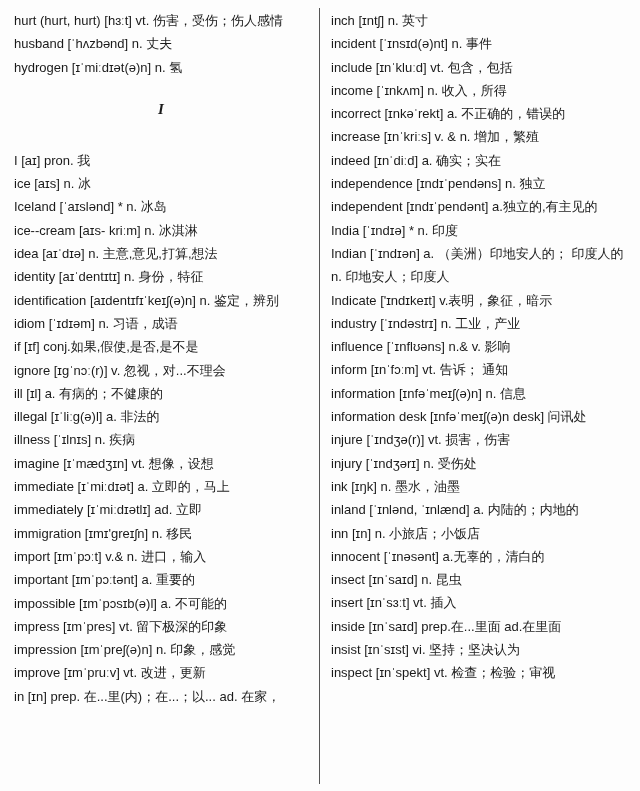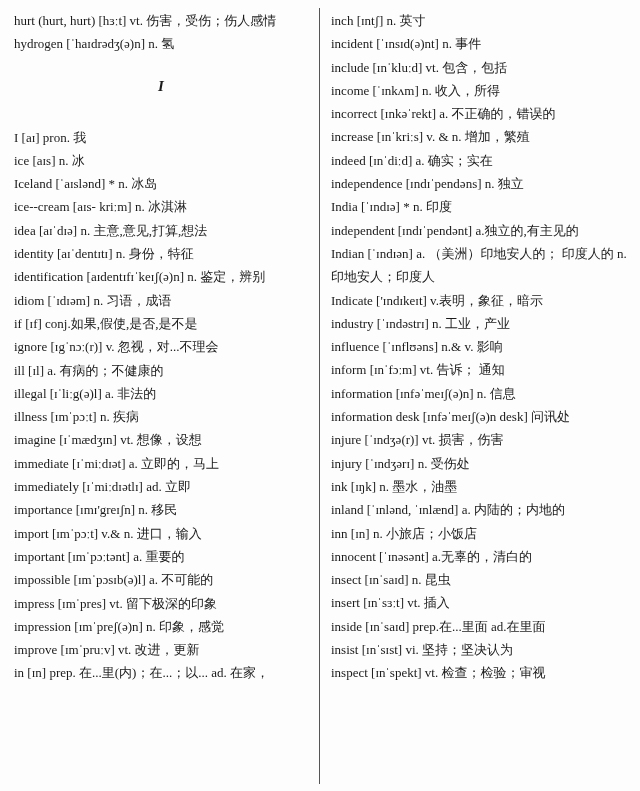--- a/index.html
+++ b/index.html
@@ -13,80 +13,81 @@
     .page { position: absolute; inset: 0; }
     .col { position: absolute; top: 9px; }
     .col-left { left: 14px; width: 300px; }
     .col-right { left: 331px; width: 300px; }
     .divider {
       position: absolute; left: 319px; top: 8px; width: 1px; height: 776px;
       background: #555;
     }
     .entry {
       font-size: 13px; line-height: 23.3px; margin: 0;
-      white-space: normal; word-break: break-all; font-family: Liberation Serif, serif;
+      white-space: normal; word-break: break-all;
     }
     .section-head {
       height: 70px; position: relative;
     }
     .section-head span {
       position: absolute; left: 144px; top: 22px;
       font-family: "Liberation Serif", serif; font-style: italic; font-weight: bold;
       font-size: 15px;
     }
   </style>
 </head>
 <body>
 
 <div class="page">
   <div class="col col-left">
     <p class="entry">hurt (hurt, hurt) [hɜːt] vt. 伤害，受伤；伤人感情</p>
-    <p class="entry">hydrogen [ˈhaɪdrədʒ(ə)n] n. 氢</p>
+    <p class="entry">husband [ˈhʌzbənd] n. 丈夫</p>
+    <p class="entry">hydrogen [ɪˈmiːdɪət(ə)n] n. 氢</p>
     <div class="section-head">
       <span>I</span>
     </div>
     <p class="entry">I [aɪ] pron. 我</p>
     <p class="entry">ice [aɪs] n. 冰</p>
     <p class="entry">Iceland [ˈaɪslənd] * n. 冰岛</p>
     <p class="entry">ice--cream [aɪs- kriːm] n. 冰淇淋</p>
     <p class="entry">idea [aɪˈdɪə] n. 主意,意见,打算,想法</p>
     <p class="entry">identity [aɪˈdentɪtɪ] n. 身份，特征</p>
     <p class="entry">identification [aɪdentɪfɪˈkeɪʃ(ə)n] n. 鉴定，辨别</p>
     <p class="entry">idiom [ˈɪdɪəm] n. 习语，成语</p>
     <p class="entry">if [ɪf] conj.如果,假使,是否,是不是</p>
     <p class="entry">ignore [ɪgˈnɔː(r)] v. 忽视，对...不理会</p>
     <p class="entry">ill [ɪl] a. 有病的；不健康的</p>
     <p class="entry">illegal [ɪˈliːg(ə)l] a. 非法的</p>
-    <p class="entry">illness [ɪmˈpɔːt] n. 疾病</p>
+    <p class="entry">illness [ˈɪlnɪs] n. 疾病</p>
     <p class="entry">imagine [ɪˈmædʒɪn] vt. 想像，设想</p>
     <p class="entry">immediate [ɪˈmiːdɪət] a. 立即的，马上</p>
     <p class="entry">immediately [ɪˈmiːdɪətlɪ] ad. 立即</p>
-    <p class="entry">importance [ɪmɪ'greɪʃn] n. 移民</p>
+    <p class="entry">immigration [ɪmɪ'greɪʃn] n. 移民</p>
     <p class="entry">import [ɪmˈpɔːt] v.&amp; n. 进口，输入</p>
     <p class="entry">important [ɪmˈpɔːtənt] a. 重要的</p>
     <p class="entry">impossible [ɪmˈpɔsɪb(ə)l] a. 不可能的</p>
     <p class="entry">impress [ɪmˈpres] vt. 留下极深的印象</p>
     <p class="entry">impression [ɪmˈpreʃ(ə)n] n. 印象，感觉</p>
     <p class="entry">improve [ɪmˈpruːv] vt. 改进，更新</p>
     <p class="entry">in [ɪn] prep. 在...里(内)；在...；以... ad. 在家，</p>
   </div>
 
   <div class="divider"></div>
 
   <div class="col col-right">
     <p class="entry">inch [ɪntʃ] n. 英寸</p>
     <p class="entry">incident [ˈɪnsɪd(ə)nt] n. 事件</p>
     <p class="entry">include [ɪnˈkluːd] vt. 包含，包括</p>
     <p class="entry">income [ˈɪnkʌm] n. 收入，所得</p>
     <p class="entry">incorrect [ɪnkəˈrekt] a. 不正确的，错误的</p>
     <p class="entry">increase [ɪnˈkriːs] v. &amp; n. 增加，繁殖</p>
     <p class="entry">indeed [ɪnˈdiːd] a. 确实；实在</p>
     <p class="entry">independence [ɪndɪˈpendəns] n. 独立</p>
+    <p class="entry">independent [ɪndɪˈpendənt] a.独立的,有主见的</p>
     <p class="entry">India [ˈɪndɪə] * n. 印度</p>
-    <p class="entry">independent [ɪndɪˈpendənt] a.独立的,有主见的</p>
     <p class="entry">Indian [ˈɪndɪən] a. （美洲）印地安人的； 印度人的 n. 印地安人；印度人</p>
     <p class="entry">Indicate ['ɪndɪkeɪt] v.表明，象征，暗示</p>
     <p class="entry">industry [ˈɪndəstrɪ] n. 工业，产业</p>
     <p class="entry">influence [ˈɪnflʊəns] n.&amp; v. 影响</p>
     <p class="entry">inform [ɪnˈfɔːm] vt. 告诉； 通知</p>
     <p class="entry">information [ɪnfəˈmeɪʃ(ə)n] n. 信息</p>
     <p class="entry">information desk [ɪnfəˈmeɪʃ(ə)n desk] 问讯处</p>
     <p class="entry">injure [ˈɪndʒə(r)] vt. 损害，伤害</p>
     <p class="entry">injury [ˈɪndʒərɪ] n. 受伤处</p>
     <p class="entry">ink [ɪŋk] n. 墨水，油墨</p>

